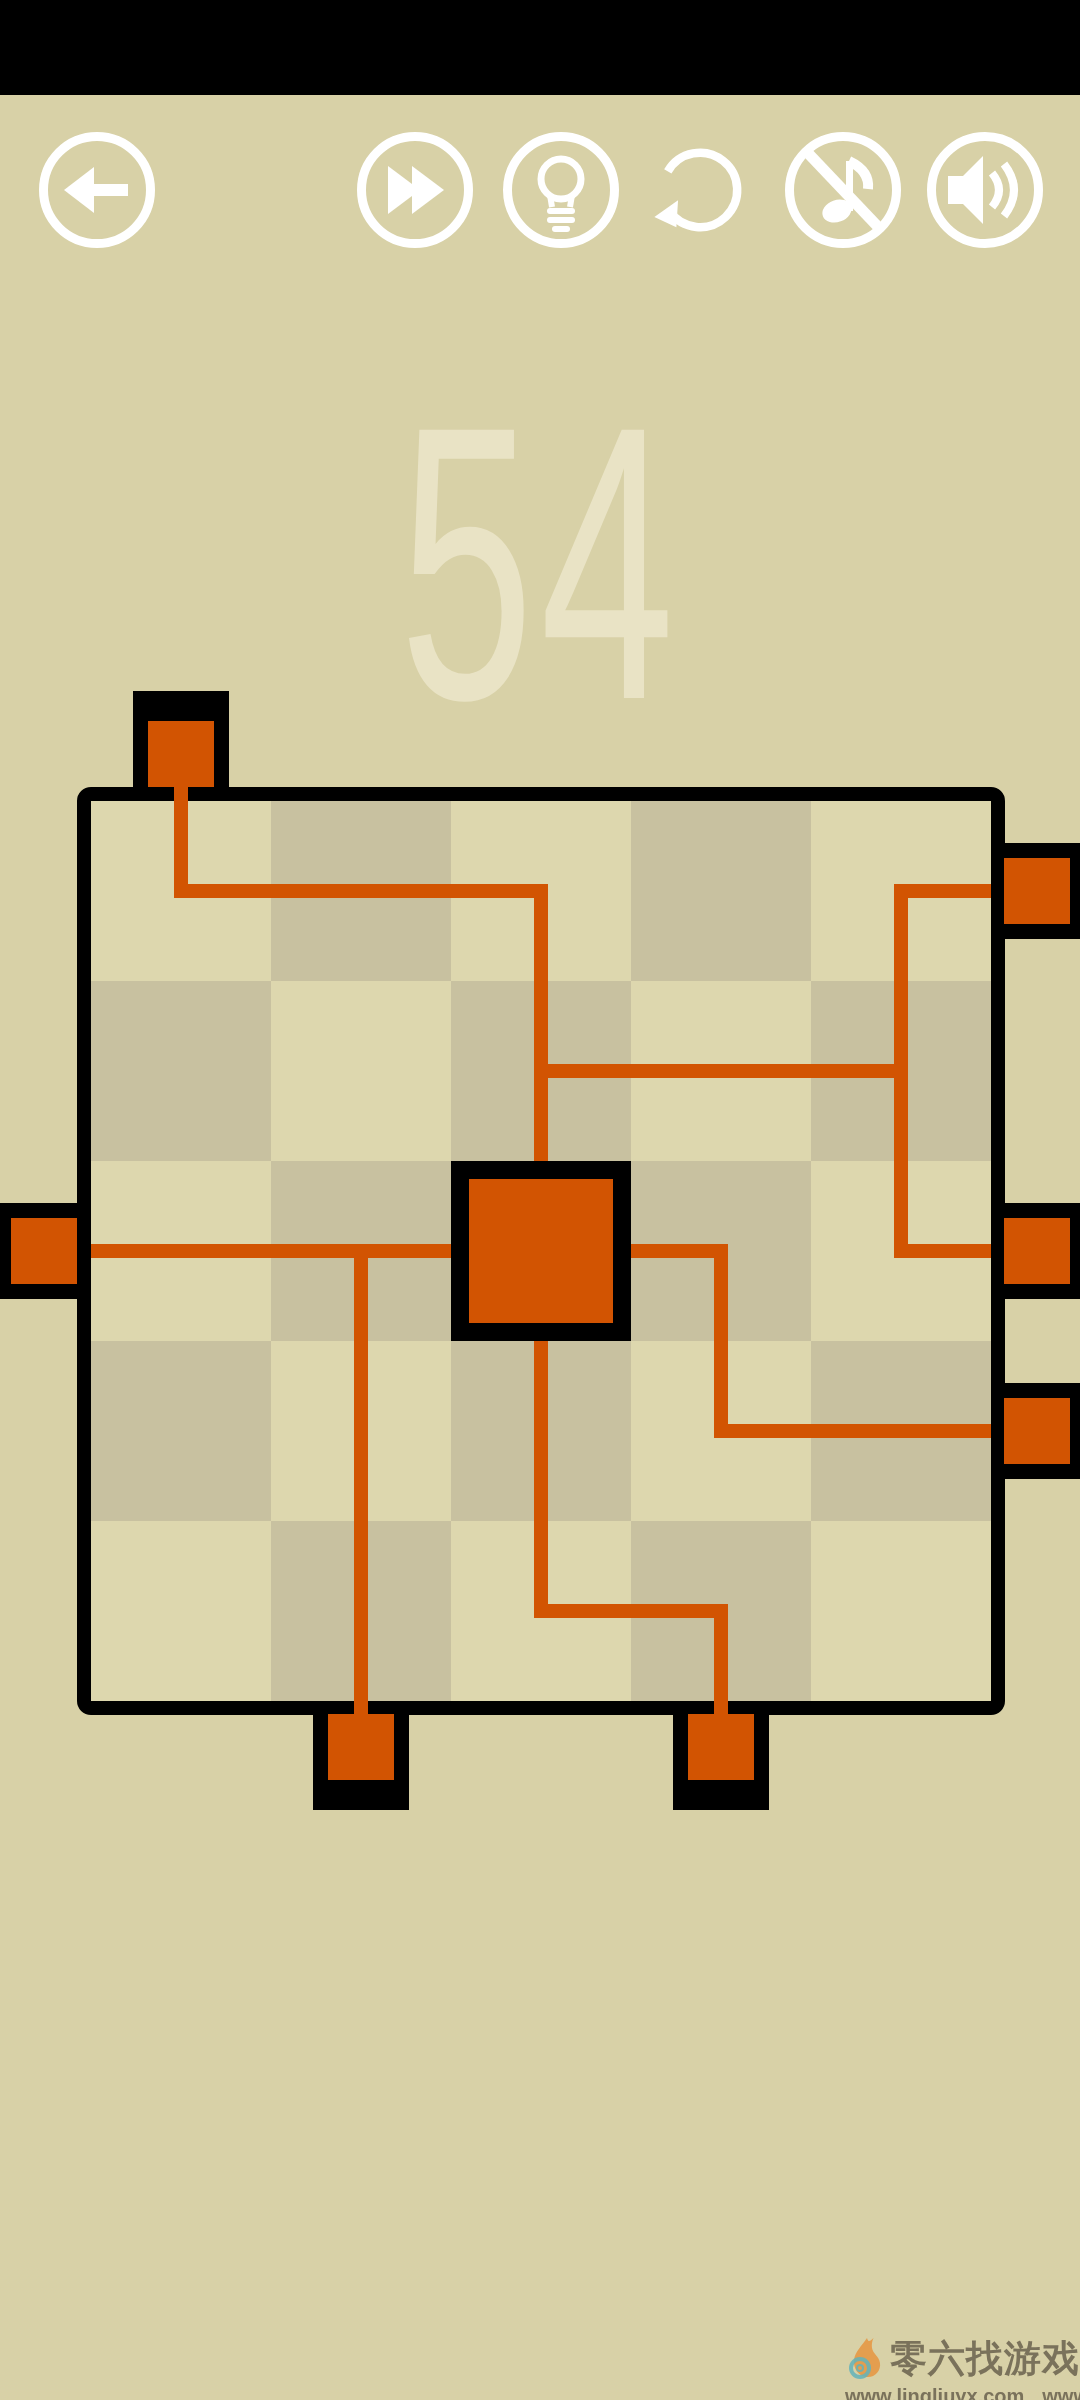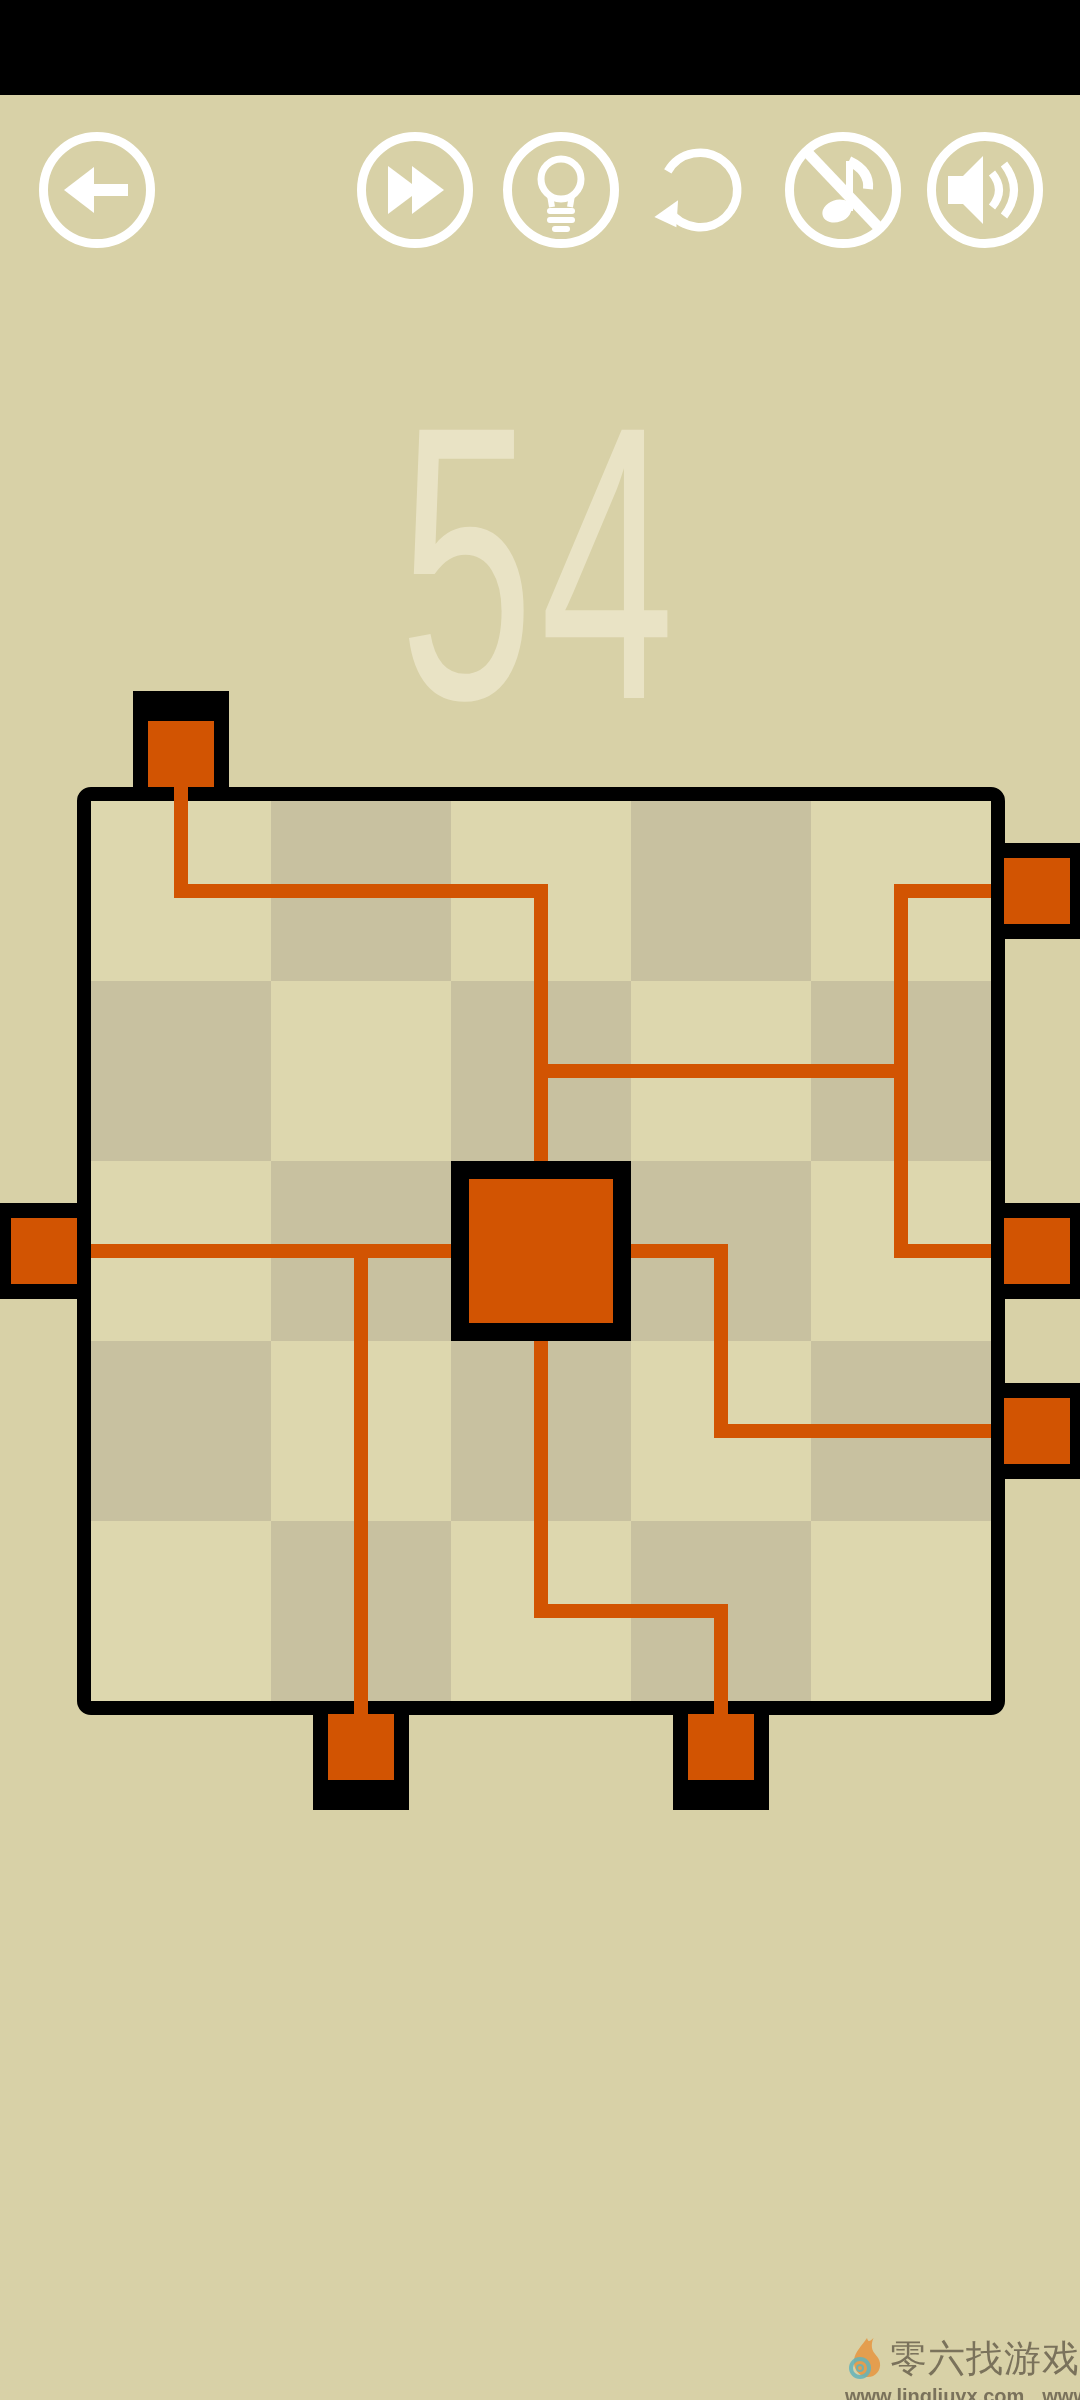--- a/index.html
+++ b/index.html
@@ -17,21 +17,21 @@
          border:14px solid #000;border-radius:14px;background:#ddd7ae;}
   .abs{position:absolute;}
   .cell-dark{background:#c8c1a0;}
   .pipe{background:#d25402;}
   .conn-frame{background:#000;}
   .conn-core{background:#d25402;}
   .hub-frame{background:#000;}
   .hub-core{background:#d25402;}
   .watermark{position:absolute;left:845px;top:2334px;width:235px;height:66px;}
   .wm-row{display:flex;align-items:center;}
-  .wm-brand{font-size:37px;font-weight:normal;color:rgba(106,98,78,0.85);
+  .wm-brand{font-size:37px;font-weight:bold;color:rgba(106,98,78,0.85);
             letter-spacing:1px;white-space:nowrap;margin-left:5px;}
   .wm-urls{font-size:20px;font-weight:bold;color:rgba(106,98,78,0.85);
            white-space:nowrap;margin-top:1px;}
   .wm-urls span{margin-right:18px;}
 </style>
 </head>
 <body>
 
 <div class="screen">
 

